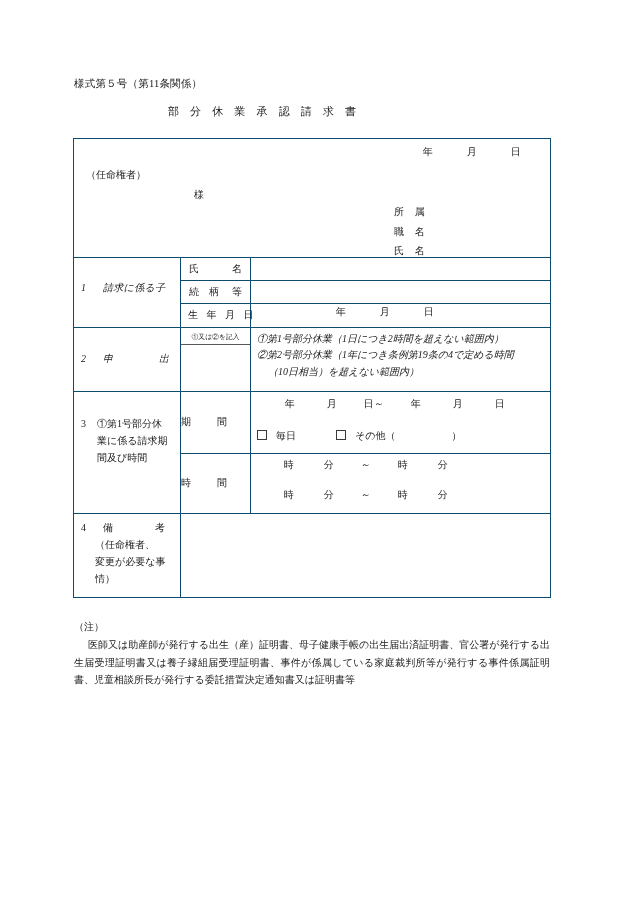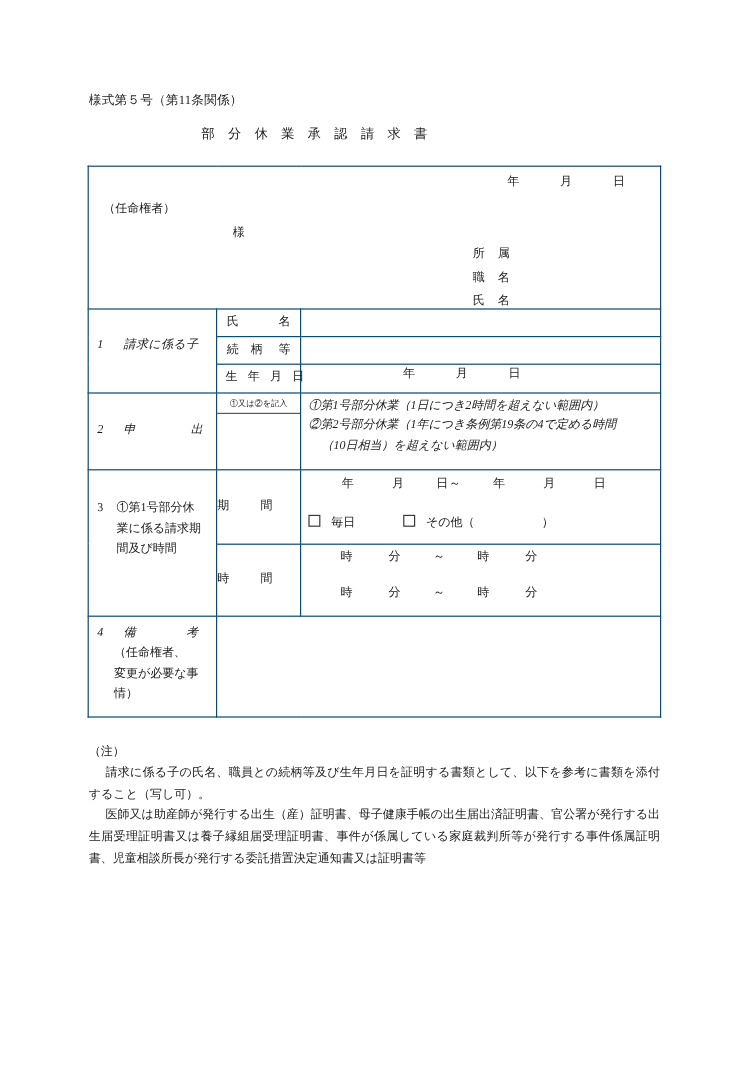--- a/index.html
+++ b/index.html
@@ -223,21 +223,21 @@
 
   
   .r4-label { height: 83px; position: relative; }
   .r4-label .inner {
     position: absolute;
     left: 7px;
     top: 5px;
     line-height: 1.72;
     width: 98px;
   }
-  .r4-label .inner .l1 { white-space: nowrap; font-style: italic; }
+  .r4-label .inner .l1 { white-space: nowrap; }
   .r4-label .inner .l1 .num { display:inline-block; width: 22px; }
   .r4-label .inner .l1 .w1 { display:inline-block; width: 52px; }
   .r4-label .inner .l2,
   .r4-label .inner .l3,
   .r4-label .inner .l4 { padding-left: 14px; white-space: nowrap; }
 
   
   .notes {
     position: absolute;
     left: 74px;
@@ -387,17 +387,16 @@
           </div>
         </td>
         <td colspan="2"></td>
       </tr>
 
     </tbody>
   </table>
 
   <div class="notes">
     <div class="note-head">（注）</div>
-    <p class="indent">請求に係る子の氏名、職員との続柄等及び生年月日を証明する書類として、以下を参考に書類を添付すること（写し可）。</p>
     <p class="indent">医師又は助産師が発行する出生（産）証明書、母子健康手帳の出生届出済証明書、官公署が発行する出生届受理証明書又は養子縁組届受理証明書、事件が係属している家庭裁判所等が発行する事件係属証明書、児童相談所長が発行する委託措置決定通知書又は証明書等</p>
   </div>
 
 </div>
 
 </body></html>

